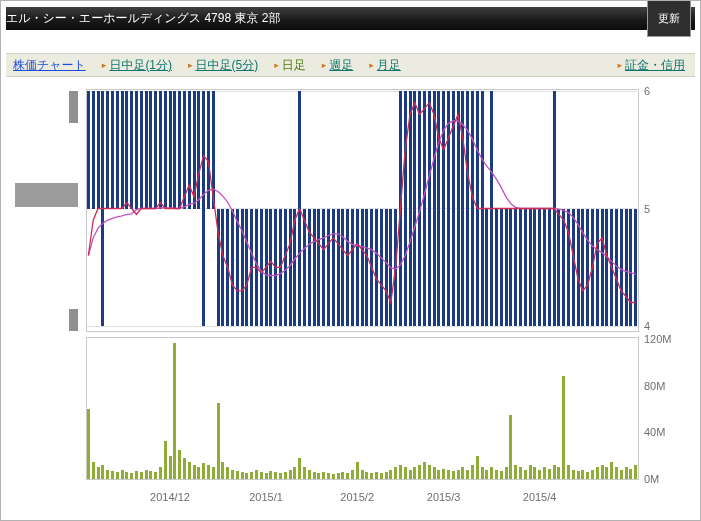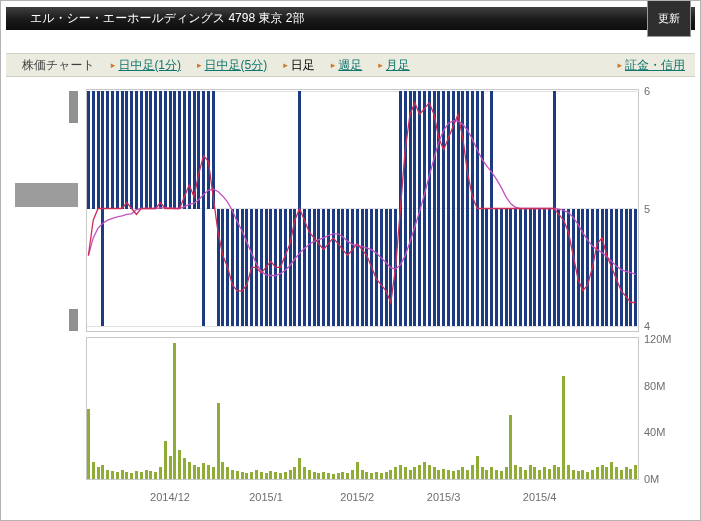--- a/index.html
+++ b/index.html
@@ -8,37 +8,37 @@
     background:#fff;border:1px solid #b3b3b3;overflow:hidden;
     font-family:"Liberation Sans","DejaVu Sans",sans-serif;
   }
   #chart-svg{position:absolute;left:0;top:0;z-index:1;}
   #chart-svg text{font-family:"Liberation Sans","DejaVu Sans",sans-serif;font-size:11px;fill:#6e6e6e;}
   .header{
     position:absolute;left:5px;right:5px;top:6px;height:23px;z-index:3;
     background:linear-gradient(180deg,#404040 0%,#1a1a1a 55%,#0d0d0d 100%);
     display:flex;align-items:center;
   }
-  .header-title{color:#fff;font-size:12px;padding-left:24px;white-space:nowrap;}
+  .header-title{color:#fff;font-size:12px;padding-left:0;white-space:nowrap;}
   .update-btn{
     margin-left:auto;margin-right:4px;background:#2f2f2f;color:#fff;
     border:1px solid #9b9b9b;font-size:11px;line-height:15px;padding:10px 10px;
     cursor:pointer;font-family:inherit;
   }
   .tabbar{
     position:absolute;left:5px;right:5px;top:52px;height:24px;z-index:3;
     background:#ebebdf;border-top:1px solid #d3d3c5;border-bottom:1px solid #cfcfc0;
     display:flex;align-items:center;font-size:12px;box-sizing:border-box;
   }
-  .section-label{color:#404040;padding:0 16px 0 16px;white-space:nowrap;}
+  .section-label{color:#1d4ed8;padding:0 16px 0 7px;white-space:nowrap;text-decoration:underline;}
   .tab{display:flex;align-items:center;margin-right:16px;cursor:pointer;white-space:nowrap;}
   .tab .arrow{color:#cc7a29;font-size:9px;margin-right:3px;}
   .tab .lbl{color:#0f766e;text-decoration:underline;}
   .tab.current{cursor:default;}
-  .tab.current .lbl{color:#000000;text-decoration:none;}
+  .tab.current .lbl{color:#4d7c0f;text-decoration:none;}
   .tab.push-right{margin-left:auto;margin-right:10px;}
 </style>
 </head>
 <body>
 
 <div class="frame">
 
   <svg id="chart-svg" width="701" height="521">
     <g id="g-grid" shape-rendering="crispEdges">
         <line x1="86" x2="636" y1="90" y2="90" stroke="#e0e0e0" stroke-width="1"></line>

